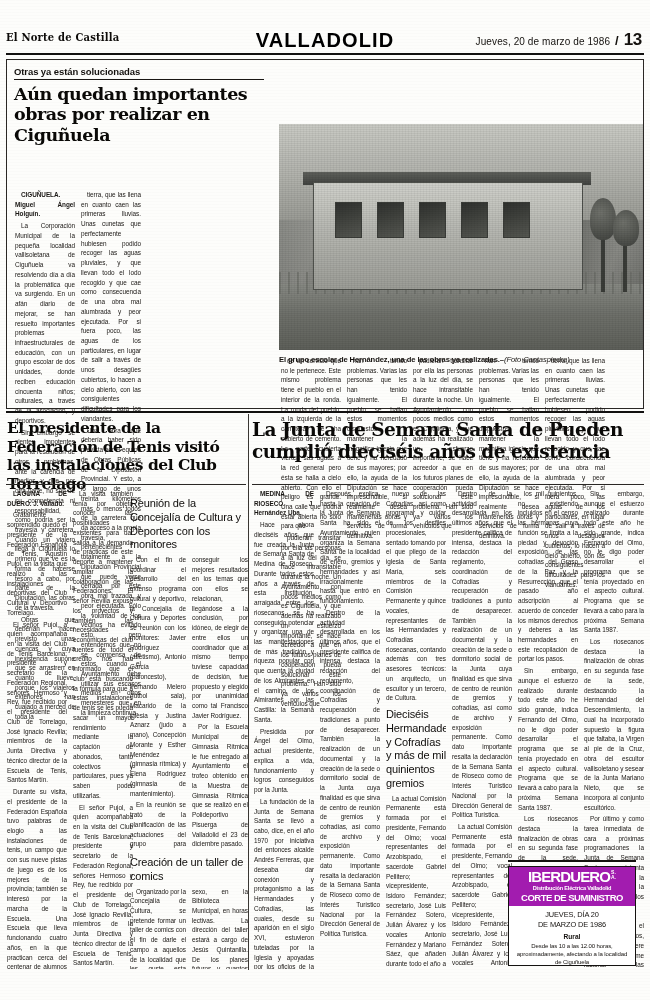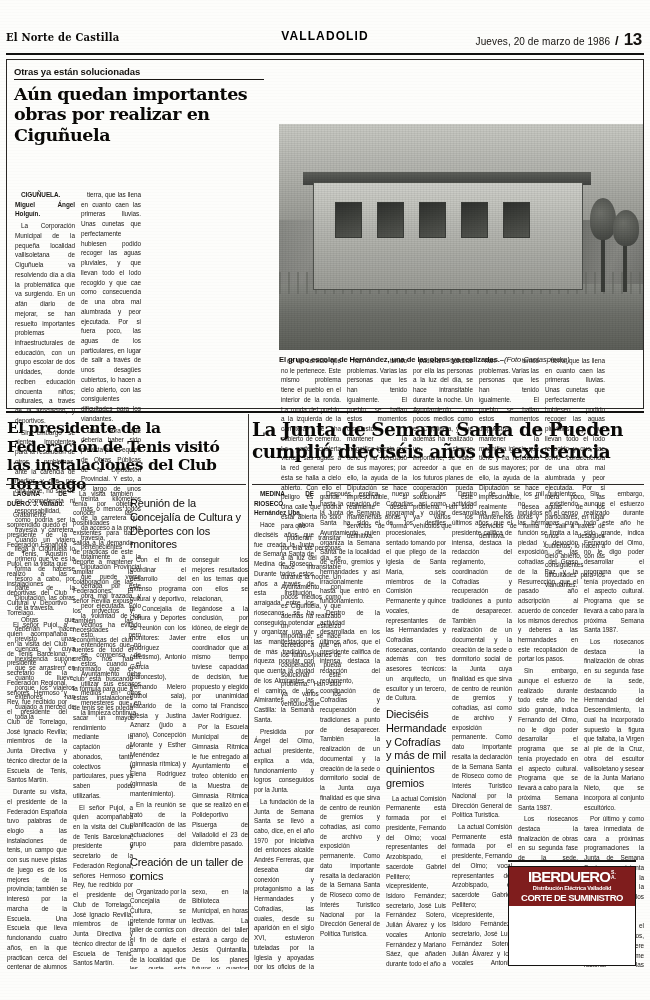--- a/index.html
+++ b/index.html
@@ -26,21 +26,21 @@
   .mast-logo{
     position:absolute;left:0;top:2px;
     font-family:"DejaVu Serif", serif;
     font-weight:bold;font-size:10.5px;letter-spacing:.2px;
     color:#0d0b09;
     transform:scaleX(.95);transform-origin:left center;
   }
   .mast-section{
     position:absolute;left:0;right:0;top:0;text-align:center;
     font-family:"Liberation Sans", sans-serif;
-    font-weight:bold;font-size:12px;letter-spacing:1.1px;
+    font-weight:bold;font-size:20px;letter-spacing:1.1px;
     color:#000;
   }
   .mast-right{
     position:absolute;right:2px;top:1px;
     display:flex;align-items:baseline;gap:5px;
   }
   .mast-date{font-size:10px;color:#15120f;letter-spacing:.1px;}
   .mast-slash{font-size:13px;font-weight:bold;}
   .mast-pageno{font-size:17px;font-weight:bold;letter-spacing:-.3px;}
   .mast-rule{
@@ -142,21 +142,21 @@
     font-weight:bold;font-size:18.5px;line-height:1.17;
     letter-spacing:-.5px;color:#0a0907;
   }
 
   
   .ad{
     position:absolute;left:508px;top:866px;width:128px;height:100px;
     border:1.5px solid #141210;box-sizing:border-box;background:#fff;
   }
   .ad-top{
-    background:#7f1d1d;color:#fff;padding:2px 3px 3px 3px;
+    background:#a21caf;color:#fff;padding:2px 3px 3px 3px;
   }
   .ad-brand{
     display:flex;align-items:flex-start;justify-content:center;gap:1px;
     font-weight:bold;font-size:15px;letter-spacing:-.9px;line-height:1;
   }
   .ad-sa{font-size:5px;line-height:1.0;letter-spacing:0;font-weight:bold;
     display:flex;flex-direction:column;align-items:center;padding-top:1px;}
   .ad-sub{
     text-align:center;font-size:5.6px;font-weight:bold;letter-spacing:-.2px;margin-top:1px;
   }
@@ -339,15 +339,21 @@
       <div class="ad-brand">
         <span>IBERDUERO</span>
         <span class="ad-sa">
           <span>S.</span>
           <span>A.</span>
         </span>
       </div>
       <div class="ad-sub">Distribución Eléctrica Valladolid</div>
       <div class="ad-corte">CORTE DE SUMINISTRO</div>
     </div>
+    <div class="ad-body">
+      <div class="ad-when">JUEVES, DÍA 20</div>
+      <div class="ad-when">DE MARZO DE 1986</div>
+      <div class="ad-rural">Rural</div>
+      <div class="ad-note">Desde las 10 a las 12.00 horas, aproximadamente, afectando a la localidad de Ciguñuela</div>
+    </div>
   </div>
 
 </div>
 
 </body></html>

